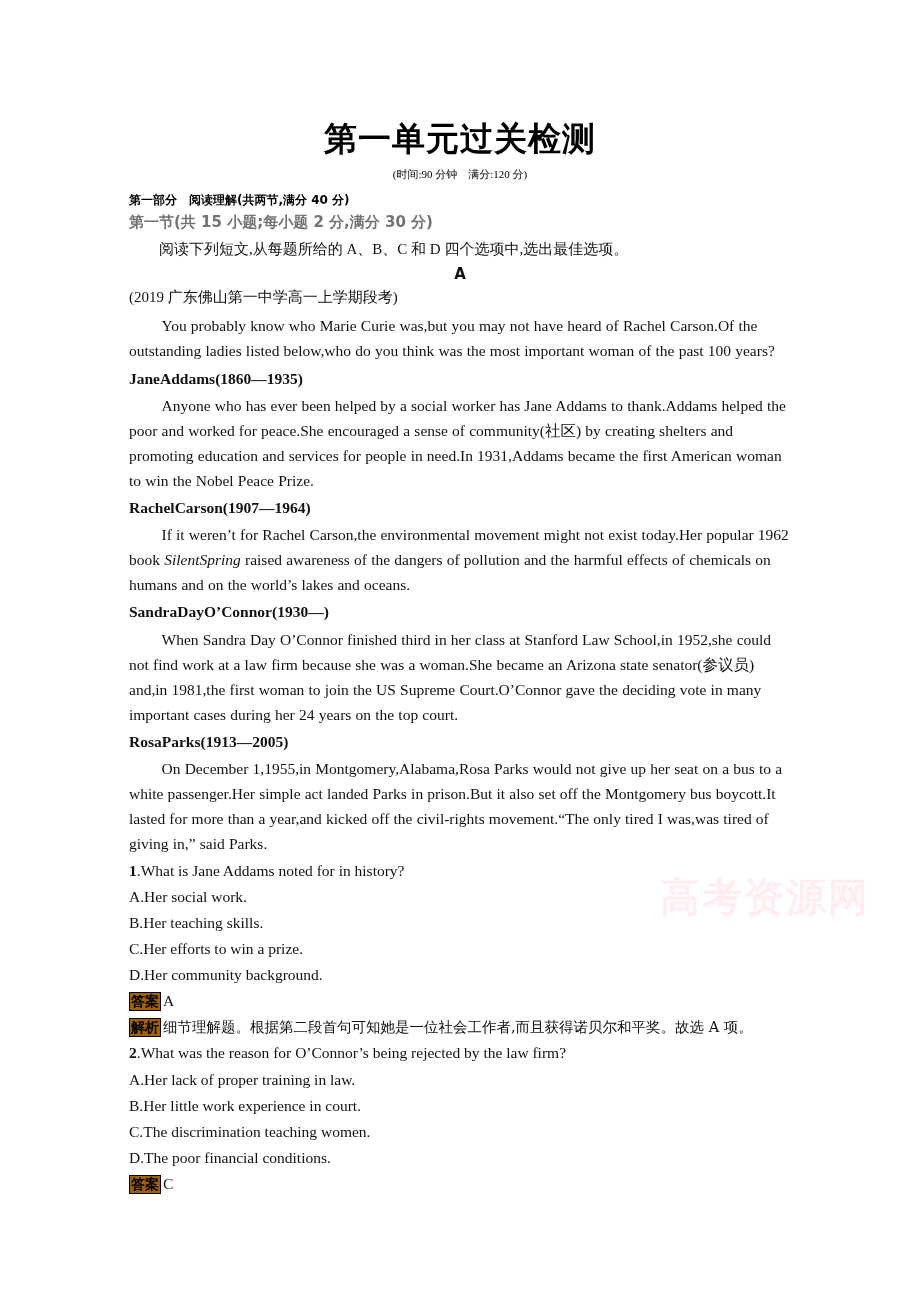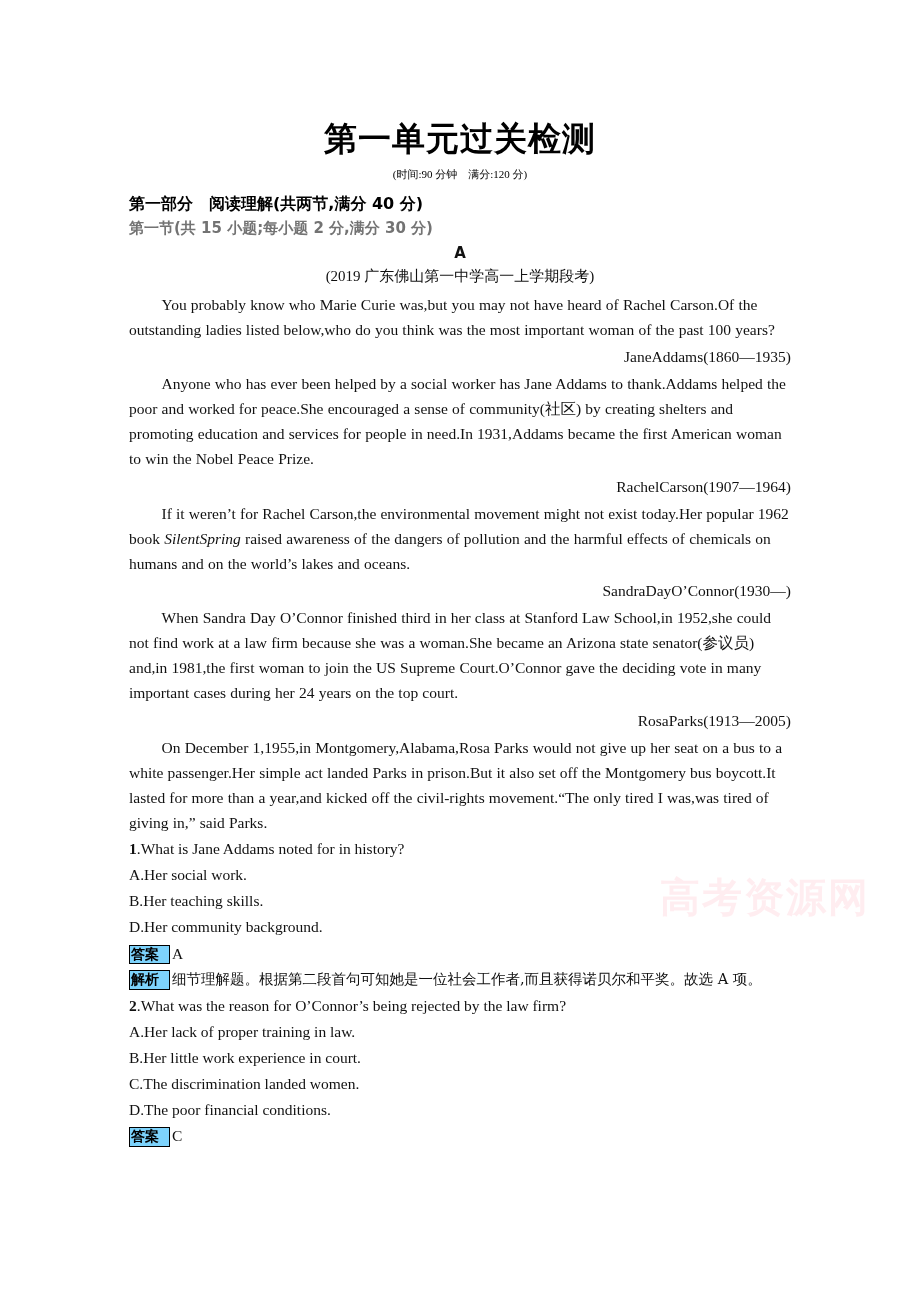--- a/index.html
+++ b/index.html
@@ -66,21 +66,21 @@
     text-align: center;
     font-size: 11px;
     line-height: 1.4;
     color: #000;
   }
 
   .section-head {
     margin: 0;
     padding: 9px 0 0 0;
     font-family: "DejaVu Sans", sans-serif;
-    font-size: 16px;
+    font-size: 12px;
     font-weight: 700;
     line-height: 1.45;
     color: #000;
   }
   .subsection-head {
     margin: 0;
     padding: 3px 0 0 0;
     font-family: "DejaVu Sans", sans-serif;
     font-size: 15px;
     font-weight: 700;
@@ -103,43 +103,41 @@
     font-family: "DejaVu Sans", sans-serif;
     font-size: 15px;
     font-weight: 700;
   }
 
   .source-line {
     margin: 0;
     padding: 3px 0 0 0;
     font-size: 15px;
     line-height: 1.55;
-    text-align: center;
   }
 
   
   p.para {
     margin: 0;
     padding: 2px 0 0 0;
     text-indent: 2.1em;
     font-size: 15.5px;
     line-height: 1.62;
     text-align: left;
     word-spacing: 0.02em;
   }
   p.para.first-block { padding-top: 4px; }
 
   .person-name {
     margin: 0;
     padding: 2px 0 0 0;
     font-family: "Liberation Serif", serif;
     font-size: 15.5px;
-    font-weight: 400;
-    line-height: 1.62;
-    text-align: right;
+    font-weight: 700;
+    line-height: 1.62;
   }
 
   .italic { font-style: italic; }
 
   
   .question {
     margin: 0;
     padding: 1px 0 0 0;
     font-size: 15.5px;
     line-height: 1.62;
@@ -160,27 +158,27 @@
     font-size: 15.5px;
     line-height: 1.6;
   }
   .ans-line.cn {
     font-family: "DejaVu Serif", "Liberation Serif", serif;
     font-size: 14.5px;
     line-height: 1.62;
   }
   .tag {
     display: inline-block;
-    background: #7dd3fc;
+    background: #a16207;
     border: 1px solid #000000;
     font-family: "DejaVu Sans", sans-serif;
     font-weight: 700;
     font-size: 14px;
     line-height: 1.02;
-    padding: 1px 10px 2px 1px;
+    padding: 1px 1px 2px 1px;
     margin-right: 2px;
     vertical-align: baseline;
     color: #000;
   }
   .ans-val { font-family: "Liberation Serif", serif; font-size: 15.5px; }
   .cn-text {
     font-family: "DejaVu Serif", serif;
     font-size: 14.5px;
   }
 </style>
@@ -191,20 +189,21 @@
 
   <div class="watermark">高考资源网</div>
 
   <div class="content">
 
     <h1 class="doc-title">第一单元过关检测</h1>
     <div class="doc-subtitle">(时间:90 分钟　满分:120 分)</div>
 
     <div class="section-head">第一部分　阅读理解(共两节,满分 40 分)</div>
     <div class="subsection-head">第一节(共 15 小题;每小题 2 分,满分 30 分)</div>
+    <div class="instruction">阅读下列短文,从每题所给的 A、B、C 和 D 四个选项中,选出最佳选项。</div>
 
     <div class="passage-letter">A</div>
     <div class="source-line">(2019 广东佛山第一中学高一上学期段考)</div>
 
     <p class="para first-block">You probably know who Marie Curie was,but you may not have heard of Rachel Carson.Of the outstanding ladies listed below,who do you think was the most important woman of the past 100 years?</p>
 
     <div class="person-name">JaneAddams(1860—1935)</div>
     <p class="para">Anyone who has ever been helped by a social worker has Jane Addams to thank.Addams helped the poor and worked for peace.She encouraged a sense of community(社区) by creating shelters and promoting education and services for people in need.In 1931,Addams became the first American woman to win the Nobel Peace Prize.</p>
 
     <div class="person-name">RachelCarson(1907—1964)</div>
@@ -212,25 +211,26 @@
 
     <div class="person-name">SandraDayO’Connor(1930—)</div>
     <p class="para">When Sandra Day O’Connor finished third in her class at Stanford Law School,in 1952,she could not find work at a law firm because she was a woman.She became an Arizona state senator(参议员) and,in 1981,the first woman to join the US Supreme Court.O’Connor gave the deciding vote in many important cases during her 24 years on the top court.</p>
 
     <div class="person-name">RosaParks(1913—2005)</div>
     <p class="para">On December 1,1955,in Montgomery,Alabama,Rosa Parks would not give up her seat on a bus to a white passenger.Her simple act landed Parks in prison.But it also set off the Montgomery bus boycott.It lasted for more than a year,and kicked off the civil-rights movement.“The only tired I was,was tired of giving in,” said Parks.</p>
 
     <div class="question"><span class="qnum">1</span><span>.What is Jane Addams noted for in history?</span></div>
     <div class="option">A.Her social work.</div>
     <div class="option">B.Her teaching skills.</div>
+    <div class="option">C.Her efforts to win a prize.</div>
     <div class="option">D.Her community background.</div>
     <div class="ans-line"><span class="tag">答案</span><span class="ans-val">A</span></div>
     <div class="ans-line cn"><span class="tag">解析</span><span class="cn-text">细节理解题。根据第二段首句可知她是一位社会工作者,而且获得诺贝尔和平奖。故选 A 项。</span></div>
 
     <div class="question"><span class="qnum">2</span><span>.What was the reason for O’Connor’s being rejected by the law firm?</span></div>
     <div class="option">A.Her lack of proper training in law.</div>
     <div class="option">B.Her little work experience in court.</div>
-    <div class="option">C.The discrimination landed women.</div>
+    <div class="option">C.The discrimination teaching women.</div>
     <div class="option">D.The poor financial conditions.</div>
     <div class="ans-line"><span class="tag">答案</span><span class="ans-val">C</span></div>
 
   </div>
 </div>
 
 </body></html>

